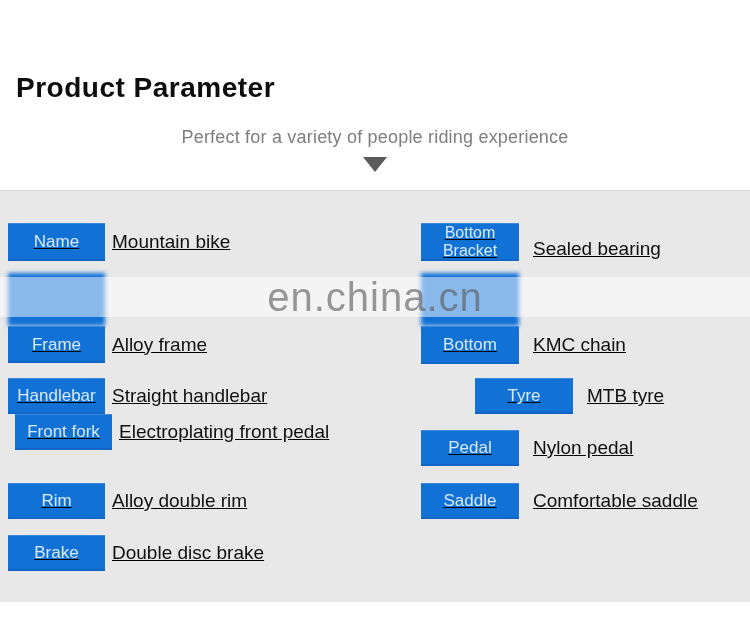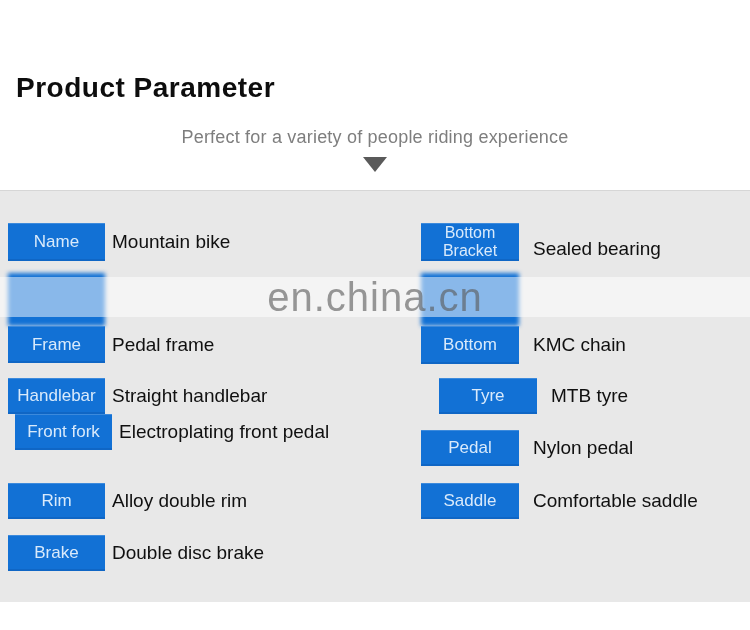--- a/index.html
+++ b/index.html
@@ -48,20 +48,21 @@
     width:750px;height:412px;
     background:var(--panel-bg);
     border-top:1px solid #d6d6d6;
   }
 
   
   .row{
     position:absolute;
     display:flex;align-items:center;
     z-index:1;
+    text-decoration:underline;
   }
   .btn{
     background:var(--accent-blue);
     color:var(--btn-label);
     display:flex;align-items:center;justify-content:center;
     text-align:center;
     font-size:17px;line-height:18px;
     height:100%;
     flex:0 0 auto;
     box-shadow:inset 0 1px 0 rgba(255,255,255,0.18), inset 0 -2px 0 rgba(0,40,110,0.15);
@@ -117,21 +118,21 @@
     <div class="btn btn-left">Name</div>
     <div class="val val-left">Mountain bike</div>
   </div>
 
   <div class="row" style="top:273px;left:8px;height:53px;">
     <div class="btn btn-left btn-ghost"></div>
   </div>
 
   <div class="row" style="top:326px;left:8px;height:37px;">
     <div class="btn btn-left">Frame</div>
-    <div class="val val-left">Pedal frame</div>
+    <div class="val val-left">Alloy frame</div>
   </div>
 
   <div class="row" style="top:378px;left:8px;height:36px;">
     <div class="btn btn-left">Handlebar</div>
     <div class="val val-left">Straight handlebar</div>
   </div>
 
   <div class="row" style="top:414px;left:8px;height:36px;padding-left:7px;">
     <div class="btn btn-left">Front fork</div>
     <div class="val val-left">Electroplating front pedal</div>
@@ -154,21 +155,21 @@
 
   <div class="row" style="top:273px;left:421px;height:53px;">
     <div class="btn btn-right btn-ghost"></div>
   </div>
 
   <div class="row" style="top:326px;left:421px;height:38px;">
     <div class="btn btn-right">Bottom</div>
     <div class="val val-right">KMC chain</div>
   </div>
 
-  <div class="row" style="top:378px;left:400px;height:36px;padding-left:39px;">
+  <div class="row" style="top:378px;left:436px;height:36px;padding-left:39px;">
     <div class="btn btn-right">Tyre</div>
     <div class="val val-right">MTB tyre</div>
   </div>
 
   <div class="row" style="top:430px;left:421px;height:36px;">
     <div class="btn btn-right">Pedal</div>
     <div class="val val-right">Nylon pedal</div>
   </div>
 
   <div class="row" style="top:483px;left:421px;height:36px;">

